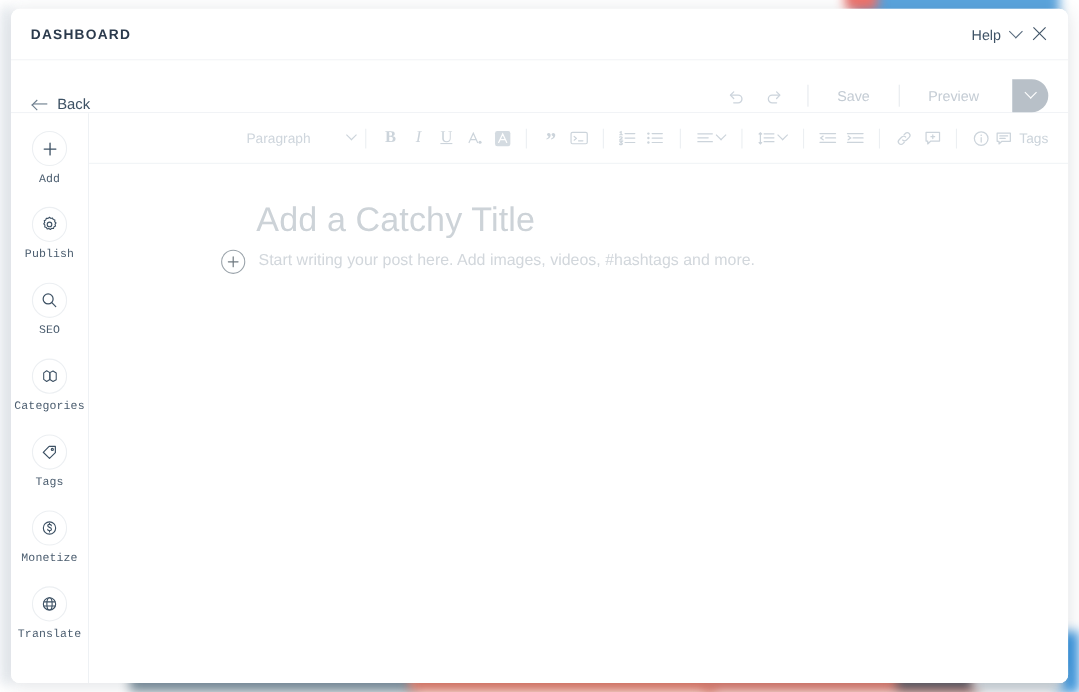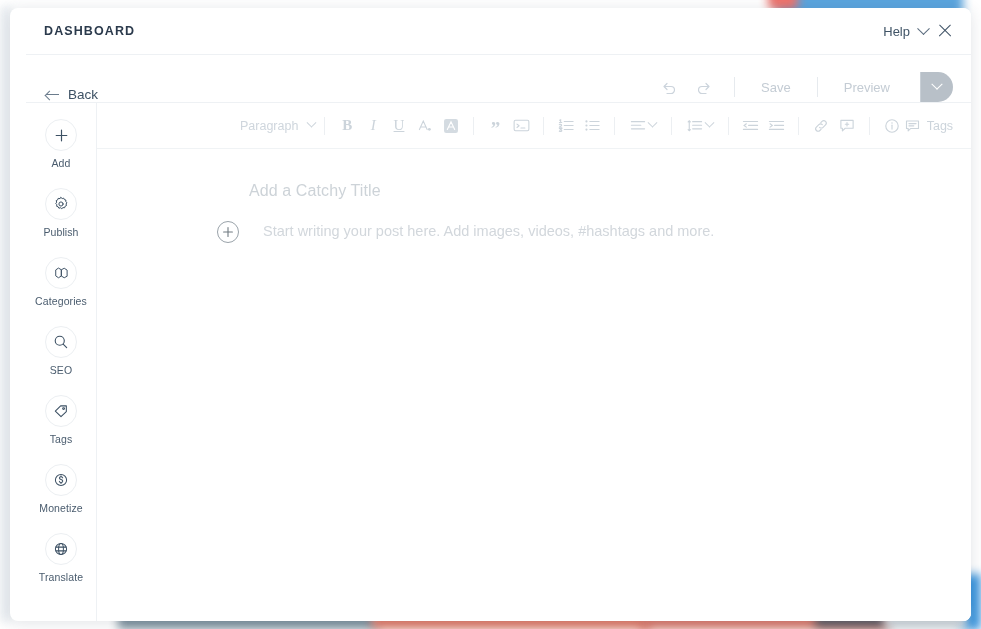--- a/index.html
+++ b/index.html
@@ -64,21 +64,20 @@
     left: 10px;
     top: 8px;
     width: 961px;
     height: 613px;
     background: #ffffff;
     border-radius: 8px;
     box-shadow: 0 2px 16px rgba(40,60,80,0.14);
     overflow: hidden;
     display: flex;
     flex-direction: column;
-    padding-left: 16px;
   }
 
   
   #modal-header {
     height: 47px;
     flex: 0 0 47px;
     display: flex;
     align-items: center;
     justify-content: space-between;
     padding: 0 18px 0 18px;
@@ -235,20 +234,21 @@
     overflow: hidden;
   }
   .side-item {
     width: 71px;
     height: 69px;
     display: flex;
     flex-direction: column;
     align-items: center;
     justify-content: flex-start;
     cursor: pointer;
+    font-family: Liberation Mono, monospace;
   }
   .side-circle {
     width: 32px; height: 32px;
     border-radius: 50%;
     border: 1px solid #eceff2;
     display: flex; align-items: center; justify-content: center;
     color: #3d5164;
   }
   .side-label {
     margin-top: 6px;
@@ -271,21 +271,21 @@
     display: flex;
     align-items: center;
     border-bottom: 1px solid #f0f3f5;
     padding: 0 14px 0 0;
     background: #fff;
   }
   #para-select {
     margin-left: 143px;
     display: flex;
     align-items: center;
-    gap: 10px;
+    gap: 34px;
     font-size: 12.5px;
     color: #cfd6dd;
     cursor: pointer;
     user-select: none;
   }
   .caret-gray {
     display: inline-block;
     width: 7px; height: 7px;
     border-right: 1.3px solid #ccd4db;
     border-bottom: 1.3px solid #ccd4db;
@@ -318,30 +318,30 @@
   
   #canvas {
     flex: 1 1 auto;
     background: #fff;
     padding: 33px 0 0 0;
     overflow: hidden;
     position: relative;
   }
   #post-title {
     margin-left: 152px;
-    font-size: 16px;
+    font-size: 31px;
     color: #cdd3d8;
     font-weight: normal;
     letter-spacing: 0.1px;
   }
   #post-body-row {
-    margin-top: 20px;
+    margin-top: 8px;
     display: flex;
     align-items: flex-start;
-    gap: 24px;
+    gap: 12px;
     padding-left: 120px;
     text-align: center;
   }
   #add-block-btn {
     width: 22px; height: 22px;
     border-radius: 50%;
     border: 1.2px solid #9aa3aa;
     display: flex; align-items: center; justify-content: center;
     color: #6f7980;
     flex: 0 0 22px;
@@ -433,36 +433,36 @@
           <svg width="16" height="16" viewBox="0 0 20 20" fill="none" stroke="#3d5164" stroke-width="1.25" stroke-linecap="round" stroke-linejoin="round">
             <circle cx="10" cy="10" r="2.6"></circle>
             <path d="M10 1.9 l1.5 1.3 1.9-.5 .8 1.8 1.9 .5 -.2 2 1.5 1.3 -1.1 1.7 .6 1.9 -1.8 .9 -.6 1.9 -2-.2 -1.5 1.3 -1.7-1.1 -1.9 .6 -.9-1.8 -1.9-.6 .2-2 -1.3-1.5 1.1-1.7 -.6-1.9 1.8-.9 .6-1.9 2 .2z"></path>
           </svg>
         </div>
         <div class="side-label">Publish</div>
       </div>
 
       <div class="side-item">
         <div class="side-circle">
+          <svg width="16" height="16" viewBox="0 0 18 18" fill="none" stroke="#3d5164" stroke-width="1.25" stroke-linecap="round">
+            <circle cx="7.6" cy="7.6" r="5.1"></circle>
+            <path d="M11.4 11.4 L15.4 15.4"></path>
+          </svg>
+        </div>
+        <div class="side-label">SEO</div>
+      </div>
+
+      <div class="side-item">
+        <div class="side-circle">
           <svg width="17" height="16" viewBox="0 0 20 18" fill="none" stroke="#3d5164" stroke-width="1.15" stroke-linejoin="round">
             <path d="M3.2 5.4 L6.4 3.2 L9.8 5.2 L9.8 12.6 L6.4 14.6 L3.2 12.4 Z"></path>
             <path d="M9.8 5.2 L13.2 3.4 L16.6 5.6 L16.6 12.8 L13.2 14.6 L9.8 12.6 Z"></path>
           </svg>
         </div>
         <div class="side-label">Categories</div>
-      </div>
-
-      <div class="side-item">
-        <div class="side-circle">
-          <svg width="16" height="16" viewBox="0 0 18 18" fill="none" stroke="#3d5164" stroke-width="1.25" stroke-linecap="round">
-            <circle cx="7.6" cy="7.6" r="5.1"></circle>
-            <path d="M11.4 11.4 L15.4 15.4"></path>
-          </svg>
-        </div>
-        <div class="side-label">SEO</div>
       </div>
 
       <div class="side-item">
         <div class="side-circle">
           <svg width="16" height="16" viewBox="0 0 18 18" fill="none" stroke="#3d5164" stroke-width="1.2" stroke-linejoin="round">
             <path d="M2.6 9.2 L8.6 3.2 L15 3.2 L15 9.6 L9 15.4 Z"></path>
             <circle cx="11.9" cy="6.3" r="1.05"></circle>
           </svg>
         </div>
         <div class="side-label">Tags</div>

